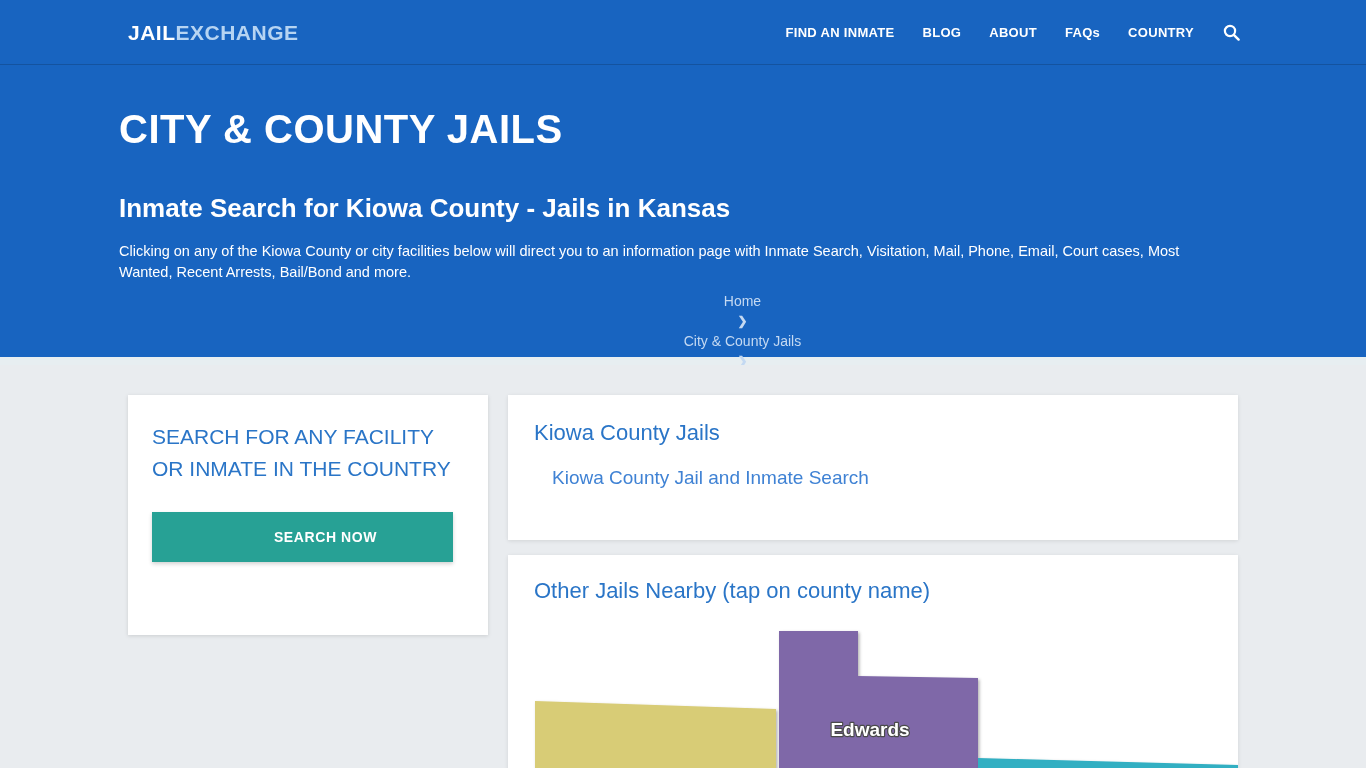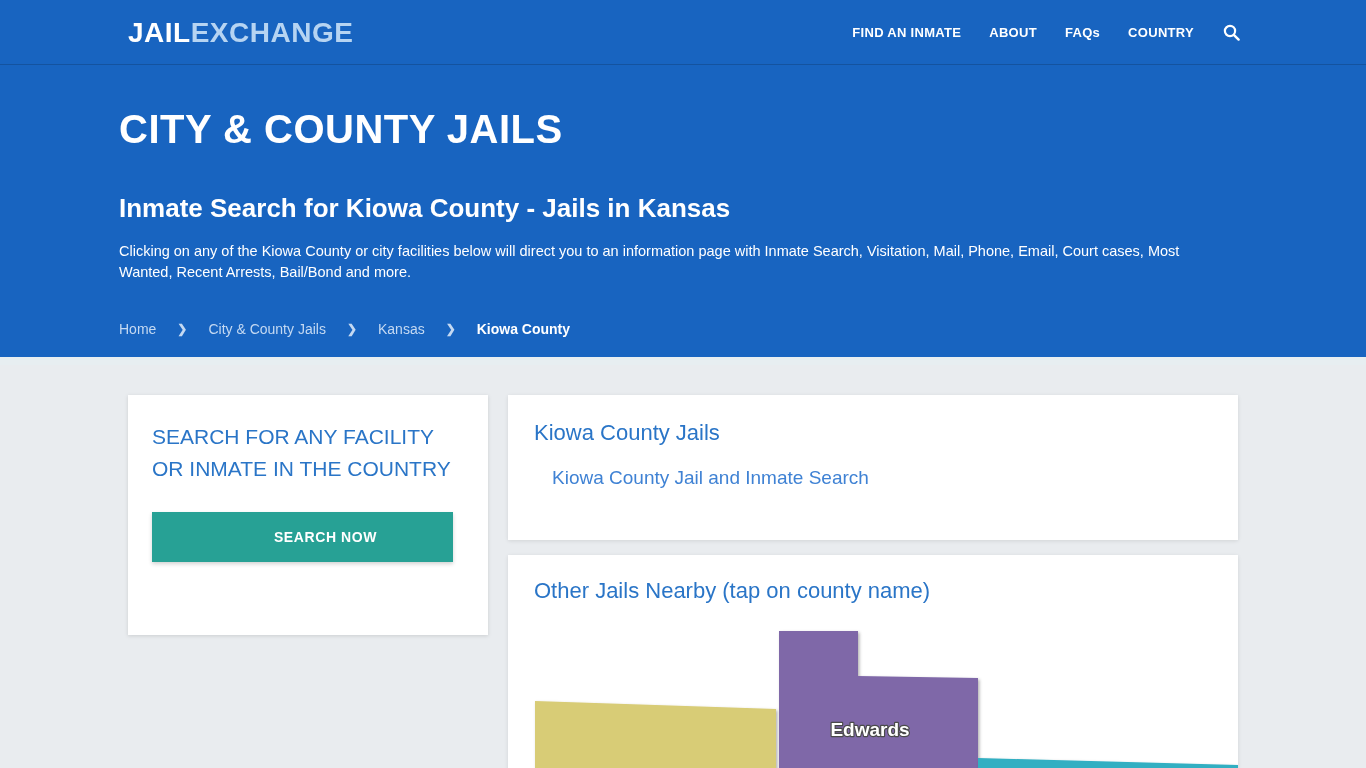--- a/index.html
+++ b/index.html
@@ -24,21 +24,21 @@
     background: #1864c0;
     border-bottom: 1px solid #14539f;
     display: flex;
     align-items: center;
   }
 
   .logo {
     position: absolute;
     left: 128px;
     top: 17px;
-    font-size: 28px;
+    font-size: 21px;
     font-weight: bold;
     letter-spacing: 0.5px;
     line-height: 32px;
     white-space: nowrap;
     font-family: "Liberation Sans", sans-serif;
     cursor: pointer;
   }
   .logo .l-jail { color: #ffffff; }
   .logo .l-exchange { color: #b6d4f2; }
 
@@ -100,26 +100,27 @@
 
   .hero-desc {
     margin-top: 20px;
     color: #ffffff;
     font-size: 14.5px;
     line-height: 21px;
     max-width: 1085px;
   }
 
   .breadcrumb {
-    margin-top: 36px;
+    margin-top: 8px;
     font-size: 14px;
     display: flex;
     align-items: center;
-    gap: 12px;
+    gap: 0;
     line-height: 20px;
+    flex-direction: column;
   }
   .crumb {
     color: #c4d9f2;
     text-decoration: none;
     cursor: pointer;
   }
   .crumb.current {
     color: #ffffff;
     font-weight: bold;
     cursor: default;
@@ -247,20 +248,21 @@
 </head>
 <body>
 
 <header class="site-header">
   <div class="logo">
     <span class="l-jail">JAIL</span><span class="l-exchange">EXCHANGE</span>
   </div>
 
   <nav class="main-nav">
     <a class="nav-item" href="#">FIND AN INMATE</a>
+    <a class="nav-item" href="#">BLOG</a>
     <a class="nav-item" href="#">ABOUT</a>
     <a class="nav-item" href="#">FAQs</a>
     <a class="nav-item" href="#">COUNTRY</a>
     <div class="nav-search-btn">
       <svg width="17" height="17" viewBox="0 0 17 17" aria-hidden="true">
         <circle cx="7" cy="7" r="5.1" fill="none" stroke="#ffffff" stroke-width="2.2"></circle>
         <line x1="10.8" y1="10.8" x2="15.6" y2="15.6" stroke="#ffffff" stroke-width="2.4" stroke-linecap="round"></line>
       </svg>
     </div>
   </nav>

